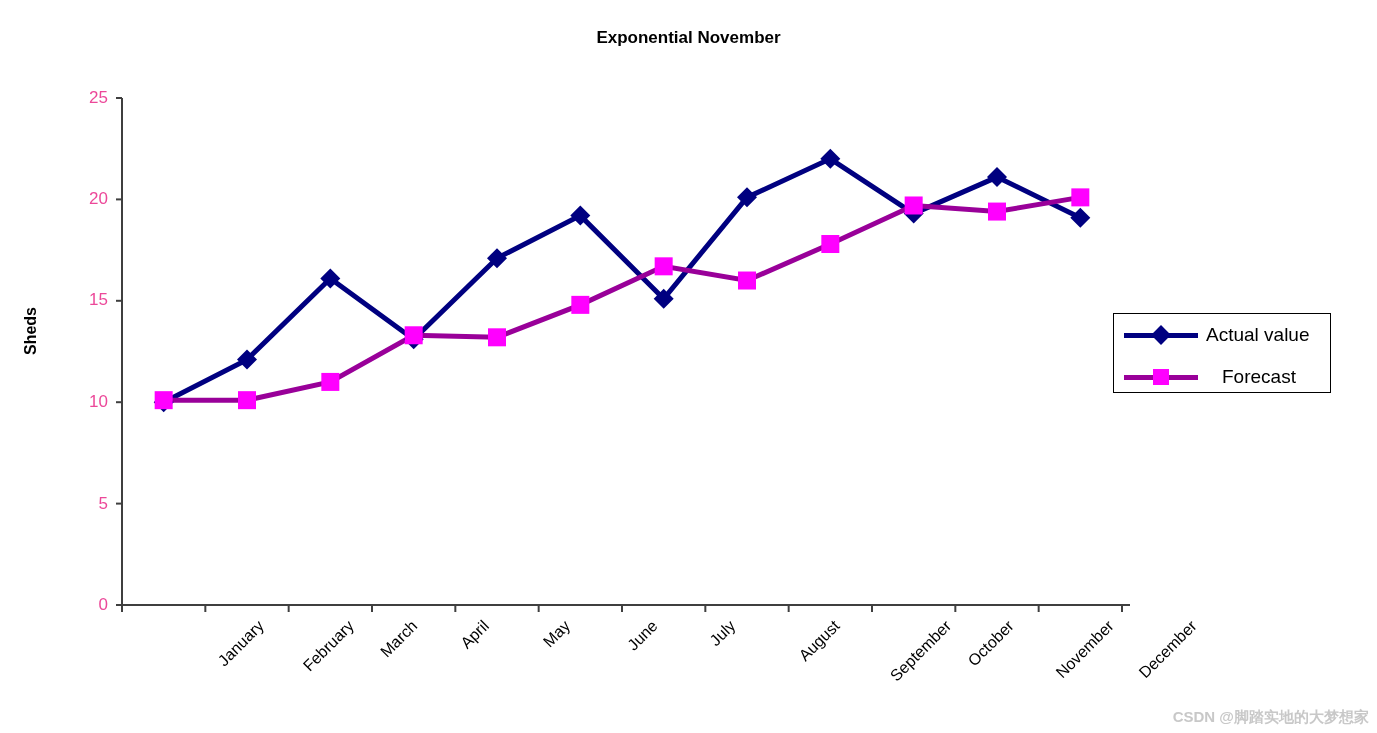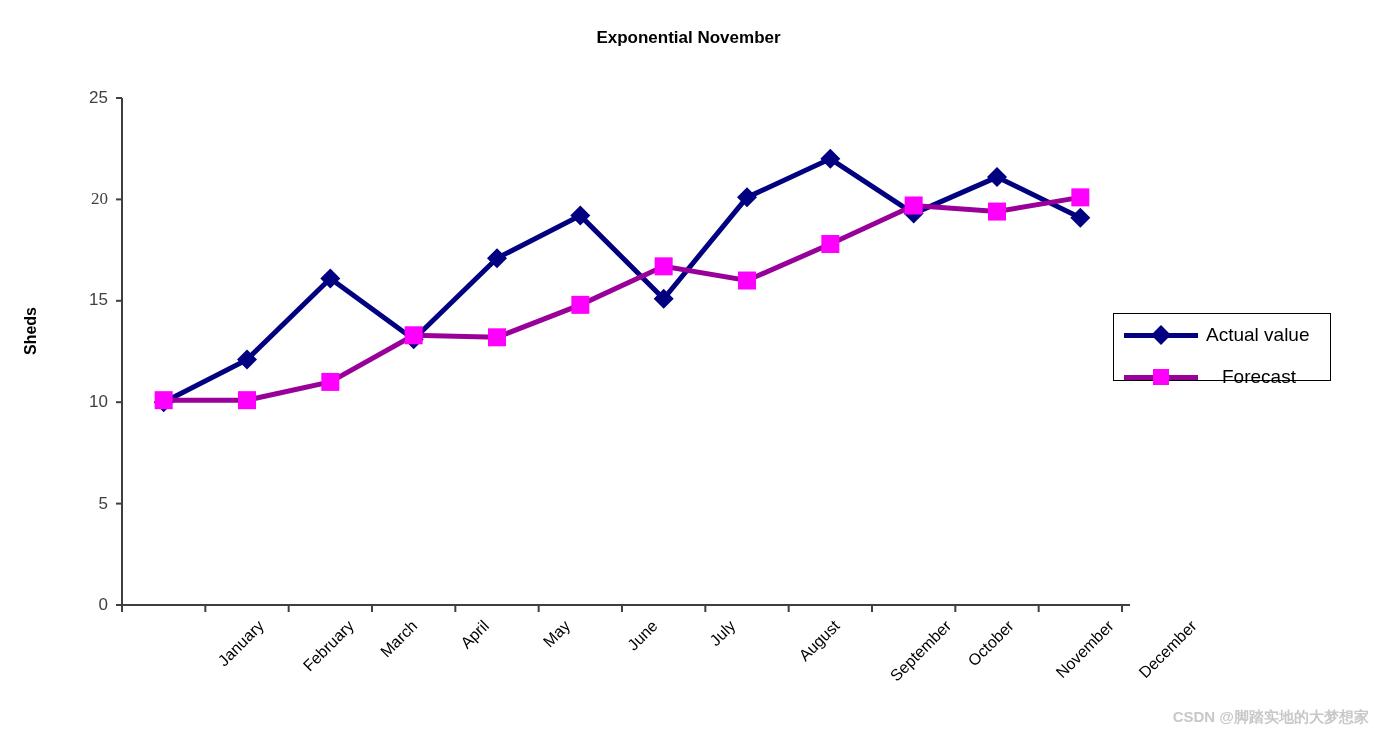--- a/index.html
+++ b/index.html
@@ -43,21 +43,21 @@
     transform: rotate(-90deg);
     transform-origin: 0 0;
     text-align: left;
     white-space: nowrap;
   }
   .y-tick-label {
     position: absolute;
     width: 40px;
     text-align: right;
     font-size: 17px;
-    color: #404040;
+    color: #ec4899;
     line-height: 1;
   }
   .x-tick-label {
     position: absolute;
     font-size: 16px;
     color: #000000;
     white-space: nowrap;
     transform: rotate(-45deg);
     transform-origin: right top;
     text-align: right;
@@ -68,21 +68,21 @@
     top: 0;
     width: 1377px;
     height: 733px;
     overflow: visible;
   }
   .legend-box {
     position: absolute;
     left: 1113px;
     top: 313px;
     width: 218px;
-    height: 68px;
+    height: 80px;
     border: 1px solid #000000;
     background: #ffffff;
     box-sizing: border-box;
     text-align: right;
   }
   .legend-row {
     position: absolute;
     left: 0;
     width: 100%;
     height: 42px;
@@ -143,21 +143,21 @@
 
   <div class="chart-title">Exponential November</div>
 
   <div class="y-axis-title">Sheds</div>
 
   <div id="y-tick-labels">
       <div class="y-tick-label" style="left: 68px; top: 596px;">0</div>
       <div class="y-tick-label" style="left: 68px; top: 494.6px;">5</div>
       <div class="y-tick-label" style="left: 68px; top: 393.2px;">10</div>
       <div class="y-tick-label" style="left: 68px; top: 291px;">15</div>
-      <div class="y-tick-label" style="left: 68px; top: 190.4px; font-family: Liberation Serif, serif;">20</div>
+      <div class="y-tick-label" style="left: 68px; top: 190.4px;">20</div>
       <div class="y-tick-label" style="left: 68px; top: 89px;">25</div>
     </div>
   <div id="x-tick-labels">
       <div class="x-tick-label" style="left: 197.667px; top: 617px;">January</div>
       <div class="x-tick-label" style="left: 281px; top: 617px;">February</div>
       <div class="x-tick-label" style="left: 364.333px; top: 617px;">March</div>
       <div class="x-tick-label" style="left: 447.667px; top: 617px;">April</div>
       <div class="x-tick-label" style="left: 531px; top: 617px;">May</div>
       <div class="x-tick-label" style="left: 614.333px; top: 617px;">June</div>
       <div class="x-tick-label" style="left: 697.667px; top: 617px;">July</div>

